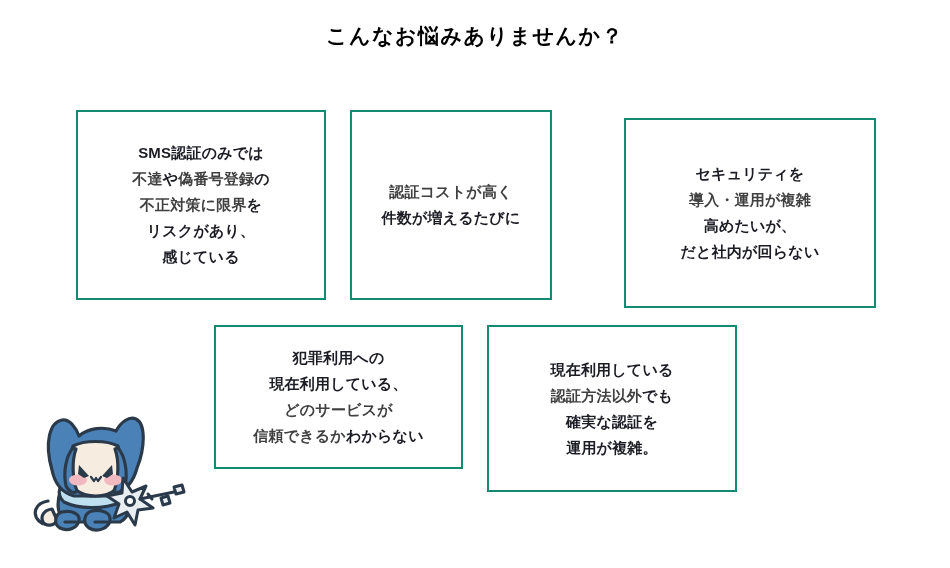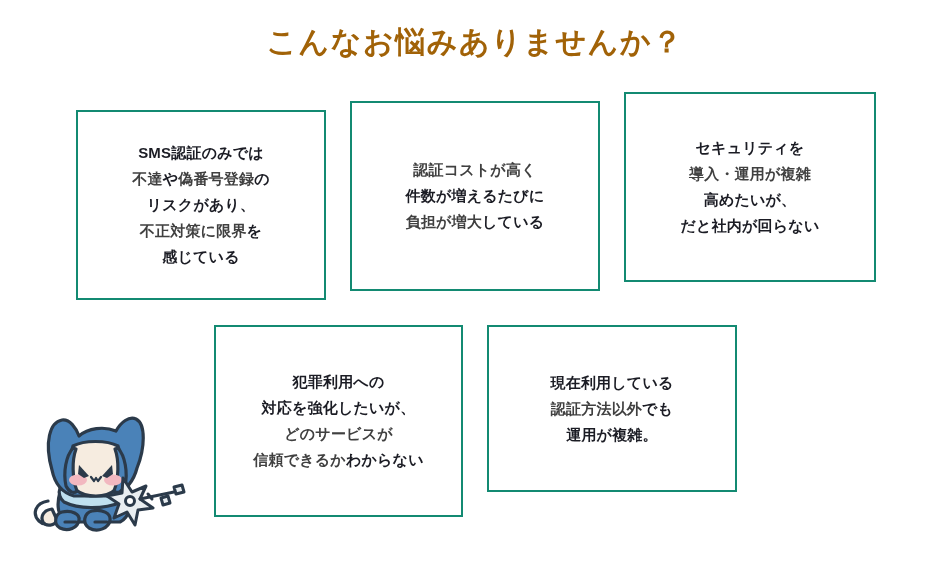--- a/index.html
+++ b/index.html
@@ -14,24 +14,24 @@
     overflow: hidden;
     position: relative;
   }
 
   #page-title {
     position: absolute;
     top: 22px;
     left: 0;
     width: 950px;
     text-align: center;
-    font-size: 30px;
+    font-size: 21px;
     font-weight: bold;
     letter-spacing: 1.5px;
-    color: #a16207;
+    color: #000000;
     white-space: nowrap;
   }
 
   .card {
     position: absolute;
     box-sizing: border-box;
     border: 2px solid #138a72;
     background: #ffffff;
     display: flex;
     align-items: center;
@@ -49,79 +49,79 @@
   .hl {
     color: #404040;
   }
   .plain {
     font-weight: bold;
     color: #1b1c24;
   }
 
   
   #card-1 { left: 76px;  top: 110px; width: 250px; height: 190px; }
-  #card-2 { left: 350px; top: 101px; width: 250px; height: 190px; }
-  #card-3 { left: 624px; top: 92px; width: 252px; height: 190px; }
+  #card-2 { left: 350px; top: 110px; width: 202px; height: 190px; }
+  #card-3 { left: 624px; top: 118px; width: 252px; height: 190px; }
   
-  #card-4 { left: 214px; top: 325px; width: 249px; height: 192px; }
+  #card-4 { left: 214px; top: 325px; width: 249px; height: 144px; }
   #card-5 { left: 487px; top: 325px; width: 250px; height: 167px; }
 
   #mascot {
     position: absolute;
     left: 22px;
     top: 404px;
     width: 165px;
     height: 160px;
   }
 </style>
 </head>
 <body>
 
 <div id="page-title">こんなお悩みありませんか？</div>
 
 <div class="card" id="card-1">
   <div class="card-text">
       <div><span class="plain">SMS認証のみでは</span></div>
       <div><span class="hl">不達</span><span class="plain">や</span><span class="hl">偽番号登録</span><span class="plain">の</span></div>
+      <div><span class="hl">不正対策に限界</span><span class="plain">を</span></div>
       <div><span class="plain">リスクがあり、</span></div>
-      <div><span class="hl">不正対策に限界</span><span class="plain">を</span></div>
       <div><span class="plain">感じている</span></div>
     </div>
 </div>
 
 <div class="card" id="card-2">
   <div class="card-text">
       <div><span class="hl">認証コストが高く</span></div>
       <div><span class="plain">件数が増えるたびに</span></div>
-      <div><span class="hl">負担が増大</span><span class="plain">している</span></div>
     </div>
 </div>
 
 <div class="card" id="card-3">
   <div class="card-text">
       <div><span class="plain">セキュリティを</span></div>
       <div><span class="hl">導入・運用が複雑</span></div>
       <div><span class="plain">高めたいが、</span></div>
       <div><span class="plain">だと社内が回らない</span></div>
     </div>
 </div>
 
 <div class="card" id="card-4">
   <div class="card-text">
       <div><span class="plain">犯罪利用への</span></div>
-      <div><span class="plain">対応を強化したいが、</span></div>
+      <div><span class="plain">現在利用している、</span></div>
       <div><span class="hl">どのサービスが</span></div>
       <div><span class="hl">信頼できるか</span><span class="plain">わからない</span></div>
     </div>
 </div>
 
 <div class="card" id="card-5">
   <div class="card-text">
       <div><span class="plain">現在利用している</span></div>
       <div><span class="hl">認証方法以外</span><span class="plain">でも</span></div>
+      <div><span class="plain">確実な認証を</span></div>
       <div><span class="plain">運用が複雑。</span></div>
     </div>
 </div>
 
 <div id="mascot">
   <svg viewBox="0 0 165 160" width="165" height="160" xmlns="http://www.w3.org/2000/svg">
     <g stroke="#2b3a4a" stroke-width="3.2" stroke-linejoin="round" stroke-linecap="round">
 
       <path d="M26 97 C13 99 10 110 17 117 C22 122 30 120 31 114" fill="#ffffff"></path>
 

